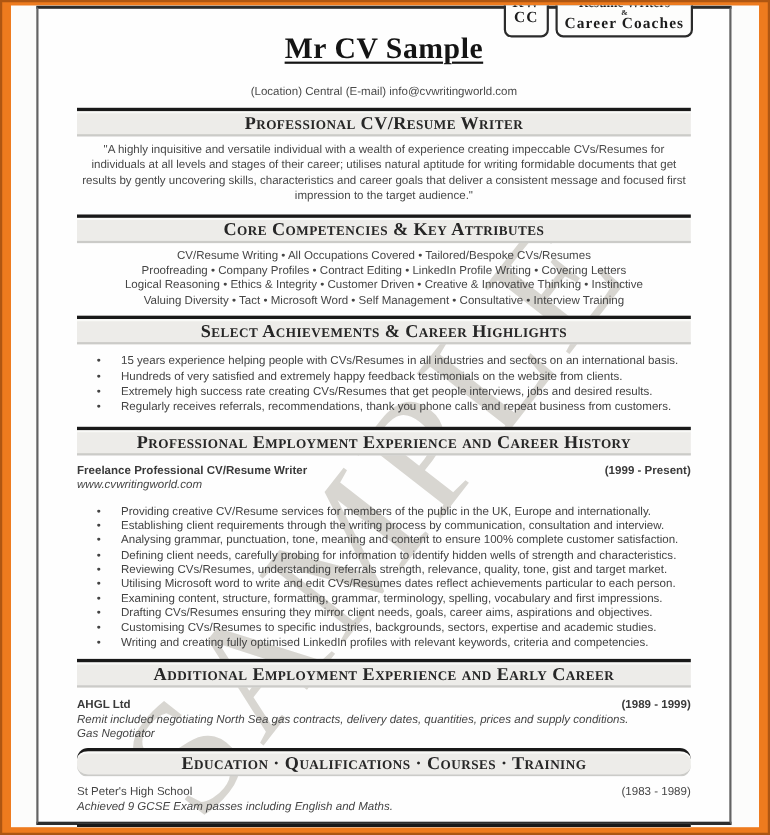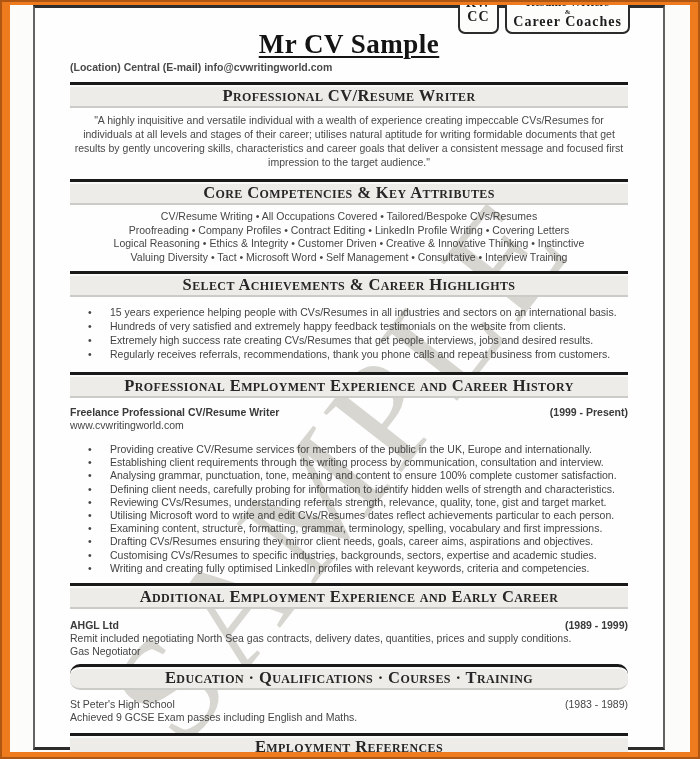--- a/index.html
+++ b/index.html
@@ -64,21 +64,21 @@
   .name {
     margin: 20px 0 0; text-align: center;
     font-family: "Liberation Serif", serif;
     font-size: 27px; line-height: 32px; font-weight: bold;
     color: #141414;
     text-decoration: underline;
     text-decoration-thickness: 2px;
     text-underline-offset: 3px;
     letter-spacing: .5px;
   }
-  .contact { margin-top: 1px; font-size: 10.5px; line-height: 13px; color: #4a4a4a; font-weight: bold; }
+  .contact { margin-top: 17px; text-align: center; font-size: 10.5px; line-height: 13px; color: #4a4a4a; }
 
   .section-header {
     border-top: 3px solid #191919;
     border-bottom: 2px solid #cbcbc8;
     background: #edece9;
     box-shadow: inset 0 2px 0 #f9f9f7;
     text-align: center;
     font-family: "Liberation Serif", serif;
     font-variant: small-caps;
     font-weight: bold;
@@ -104,21 +104,21 @@
   .bullets { margin: 8px 0 0 18px; font-size: 10.5px; color: #434343; }
   .b-row { display: flex; line-height: 14px; }
   .bullets.tight .b-row { line-height: 13.2px; }
   .b-dot { flex: none; width: 22px; }
 
   .role-row {
     margin-top: 8px; display: flex; justify-content: space-between;
     font-size: 10.5px; line-height: 13px; font-weight: bold; color: #3a3a3a; align-items: center;
   }
   .role-row.regular { font-weight: normal; color: #454545; }
-  .plainline { font-size: 10.5px; line-height: 13px; color: #454545; }
+  .plainline { font-size: 10.5px; line-height: 13px; color: #454545; font-style: italic; }
   .mt10 { margin-top: 10px; }
 </style>
 </head>
 <body>
 
 <div class="frame">
   <div class="sheet">
     <div class="page">
 
       <div class="watermark">SAMPLE</div>

